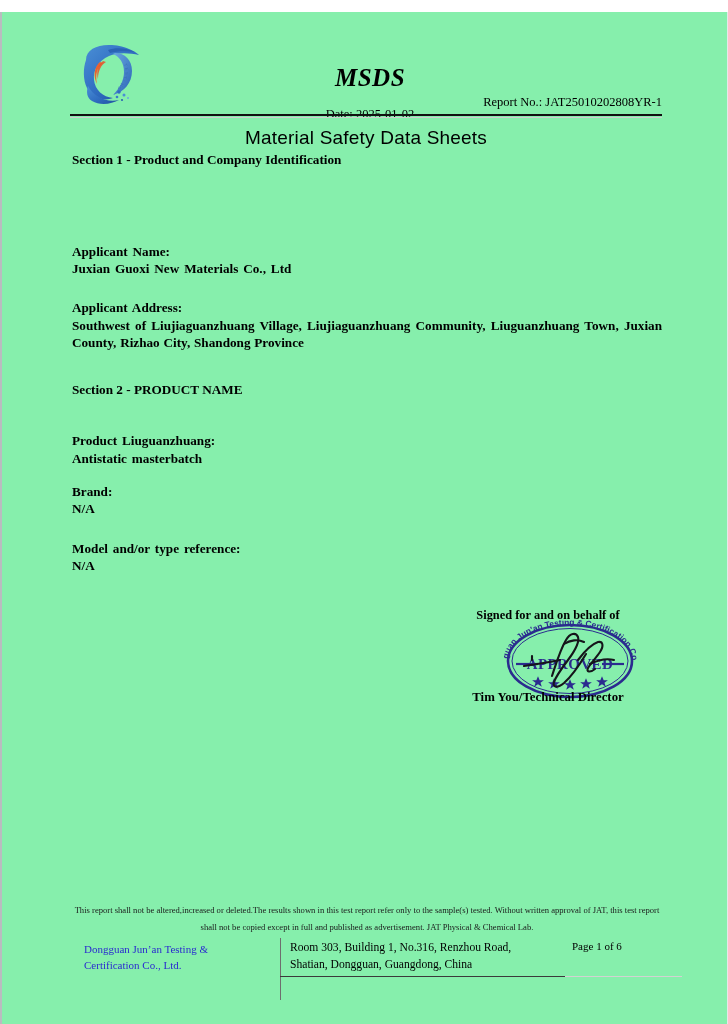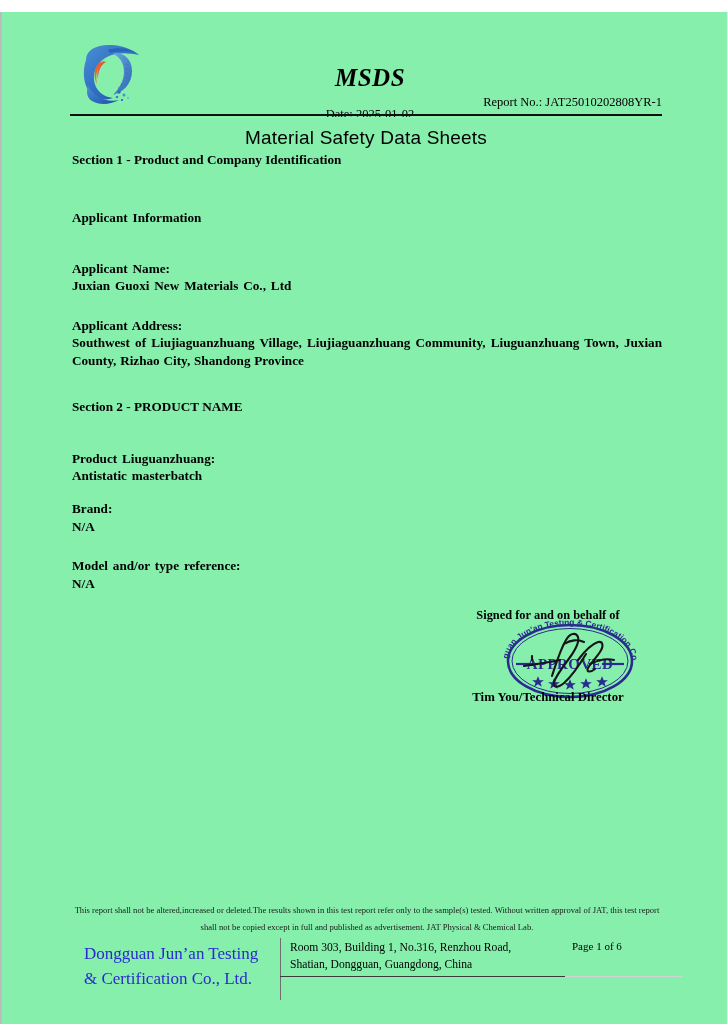--- a/index.html
+++ b/index.html
@@ -182,21 +182,21 @@
     top: 928px;
     width: 600px;
     height: 60px;
   }
   .f-company {
     position: absolute;
     left: 12px;
     top: 2px;
     width: 180px;
     color: #2a2ad0;
-    font-size: 17px;
+    font-size: 11px;
     line-height: 1.45;
   }
   .f-vline {
     position: absolute;
     left: 208px;
     top: -2px;
     width: 0;
     height: 62px;
     border-left: 1.2px solid #6e6e6e;
   }
@@ -300,21 +300,20 @@
   <div class="header-rule-shadow"></div>
 
   <div class="doc-title">Material Safety Data Sheets</div>
 
   <div class="body-col">
 
     <div class="sec-head">Section 1 - Product and Company Identification</div>
 
     <div class="sp-40"></div>
 
-    <div class="blk">Applicant Information</div>
 
     <div class="sp-34"></div>
 
     <div class="blk">Applicant  Name:</div>
     <div class="blk">Juxian  Guoxi  New  Materials  Co.,  Ltd</div>
 
     <div class="sp-22"></div>
 
     <div class="blk">Applicant  Address:</div>
     <div class="blk justify">Southwest of Liujiaguanzhuang Village, Liujiaguanzhuang Community, Liuguanzhuang Town, Juxian County, Rizhao City, Shandong Province</div>

